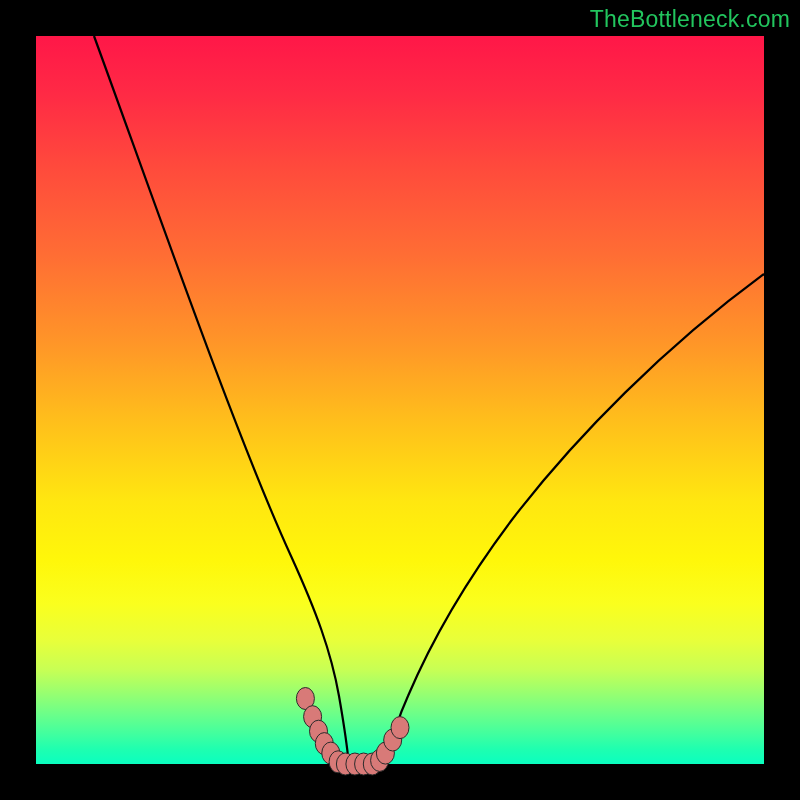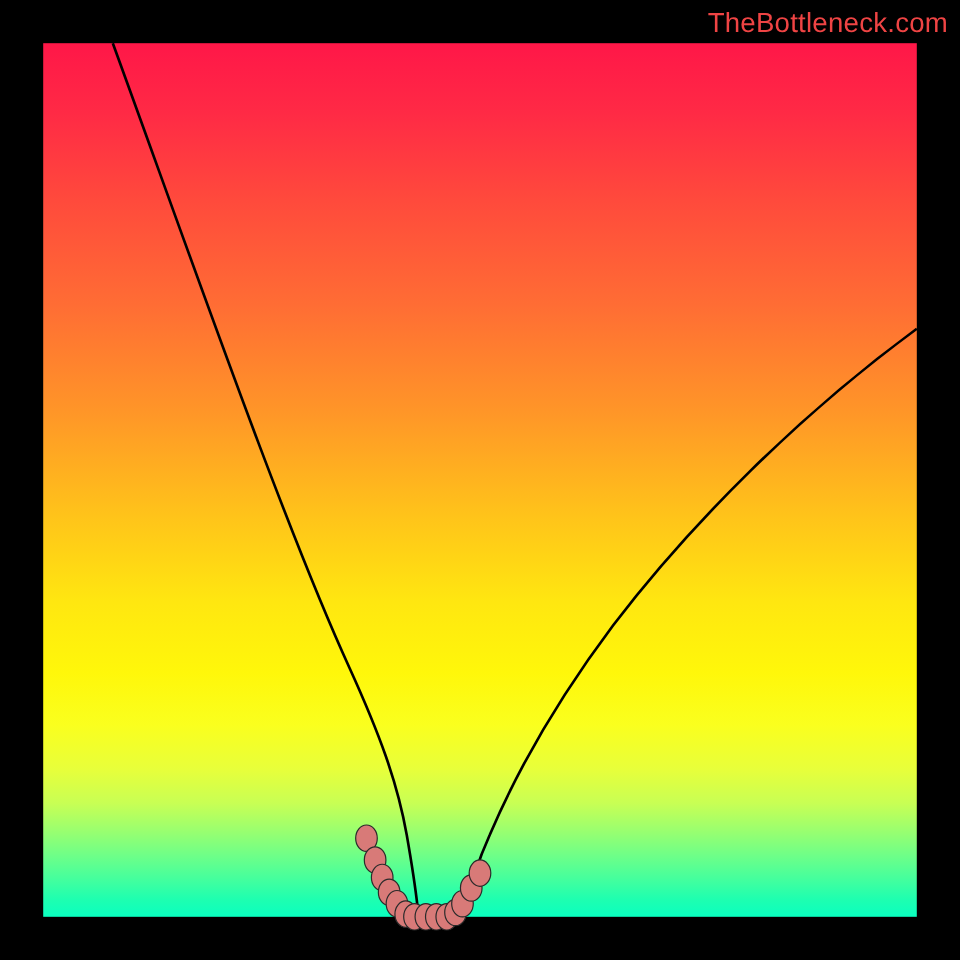--- a/index.html
+++ b/index.html
@@ -43,21 +43,21 @@
       #6eff88 93%,
       #3fffa0 96%,
       #1effb0 98%,
       #0affc0 100%
     );
   }
   .watermark {
     position: absolute;
     top: 6px;
     right: 10px;
-    color: #ef4444;
+    color: #22c55e;
     font-size: 23px;
     font-weight: 500;
     letter-spacing: 0.2px;
     user-select: none;
   }
   svg.curves {
     position: absolute;
     left: 0;
     top: 0;
     width: 728px;

